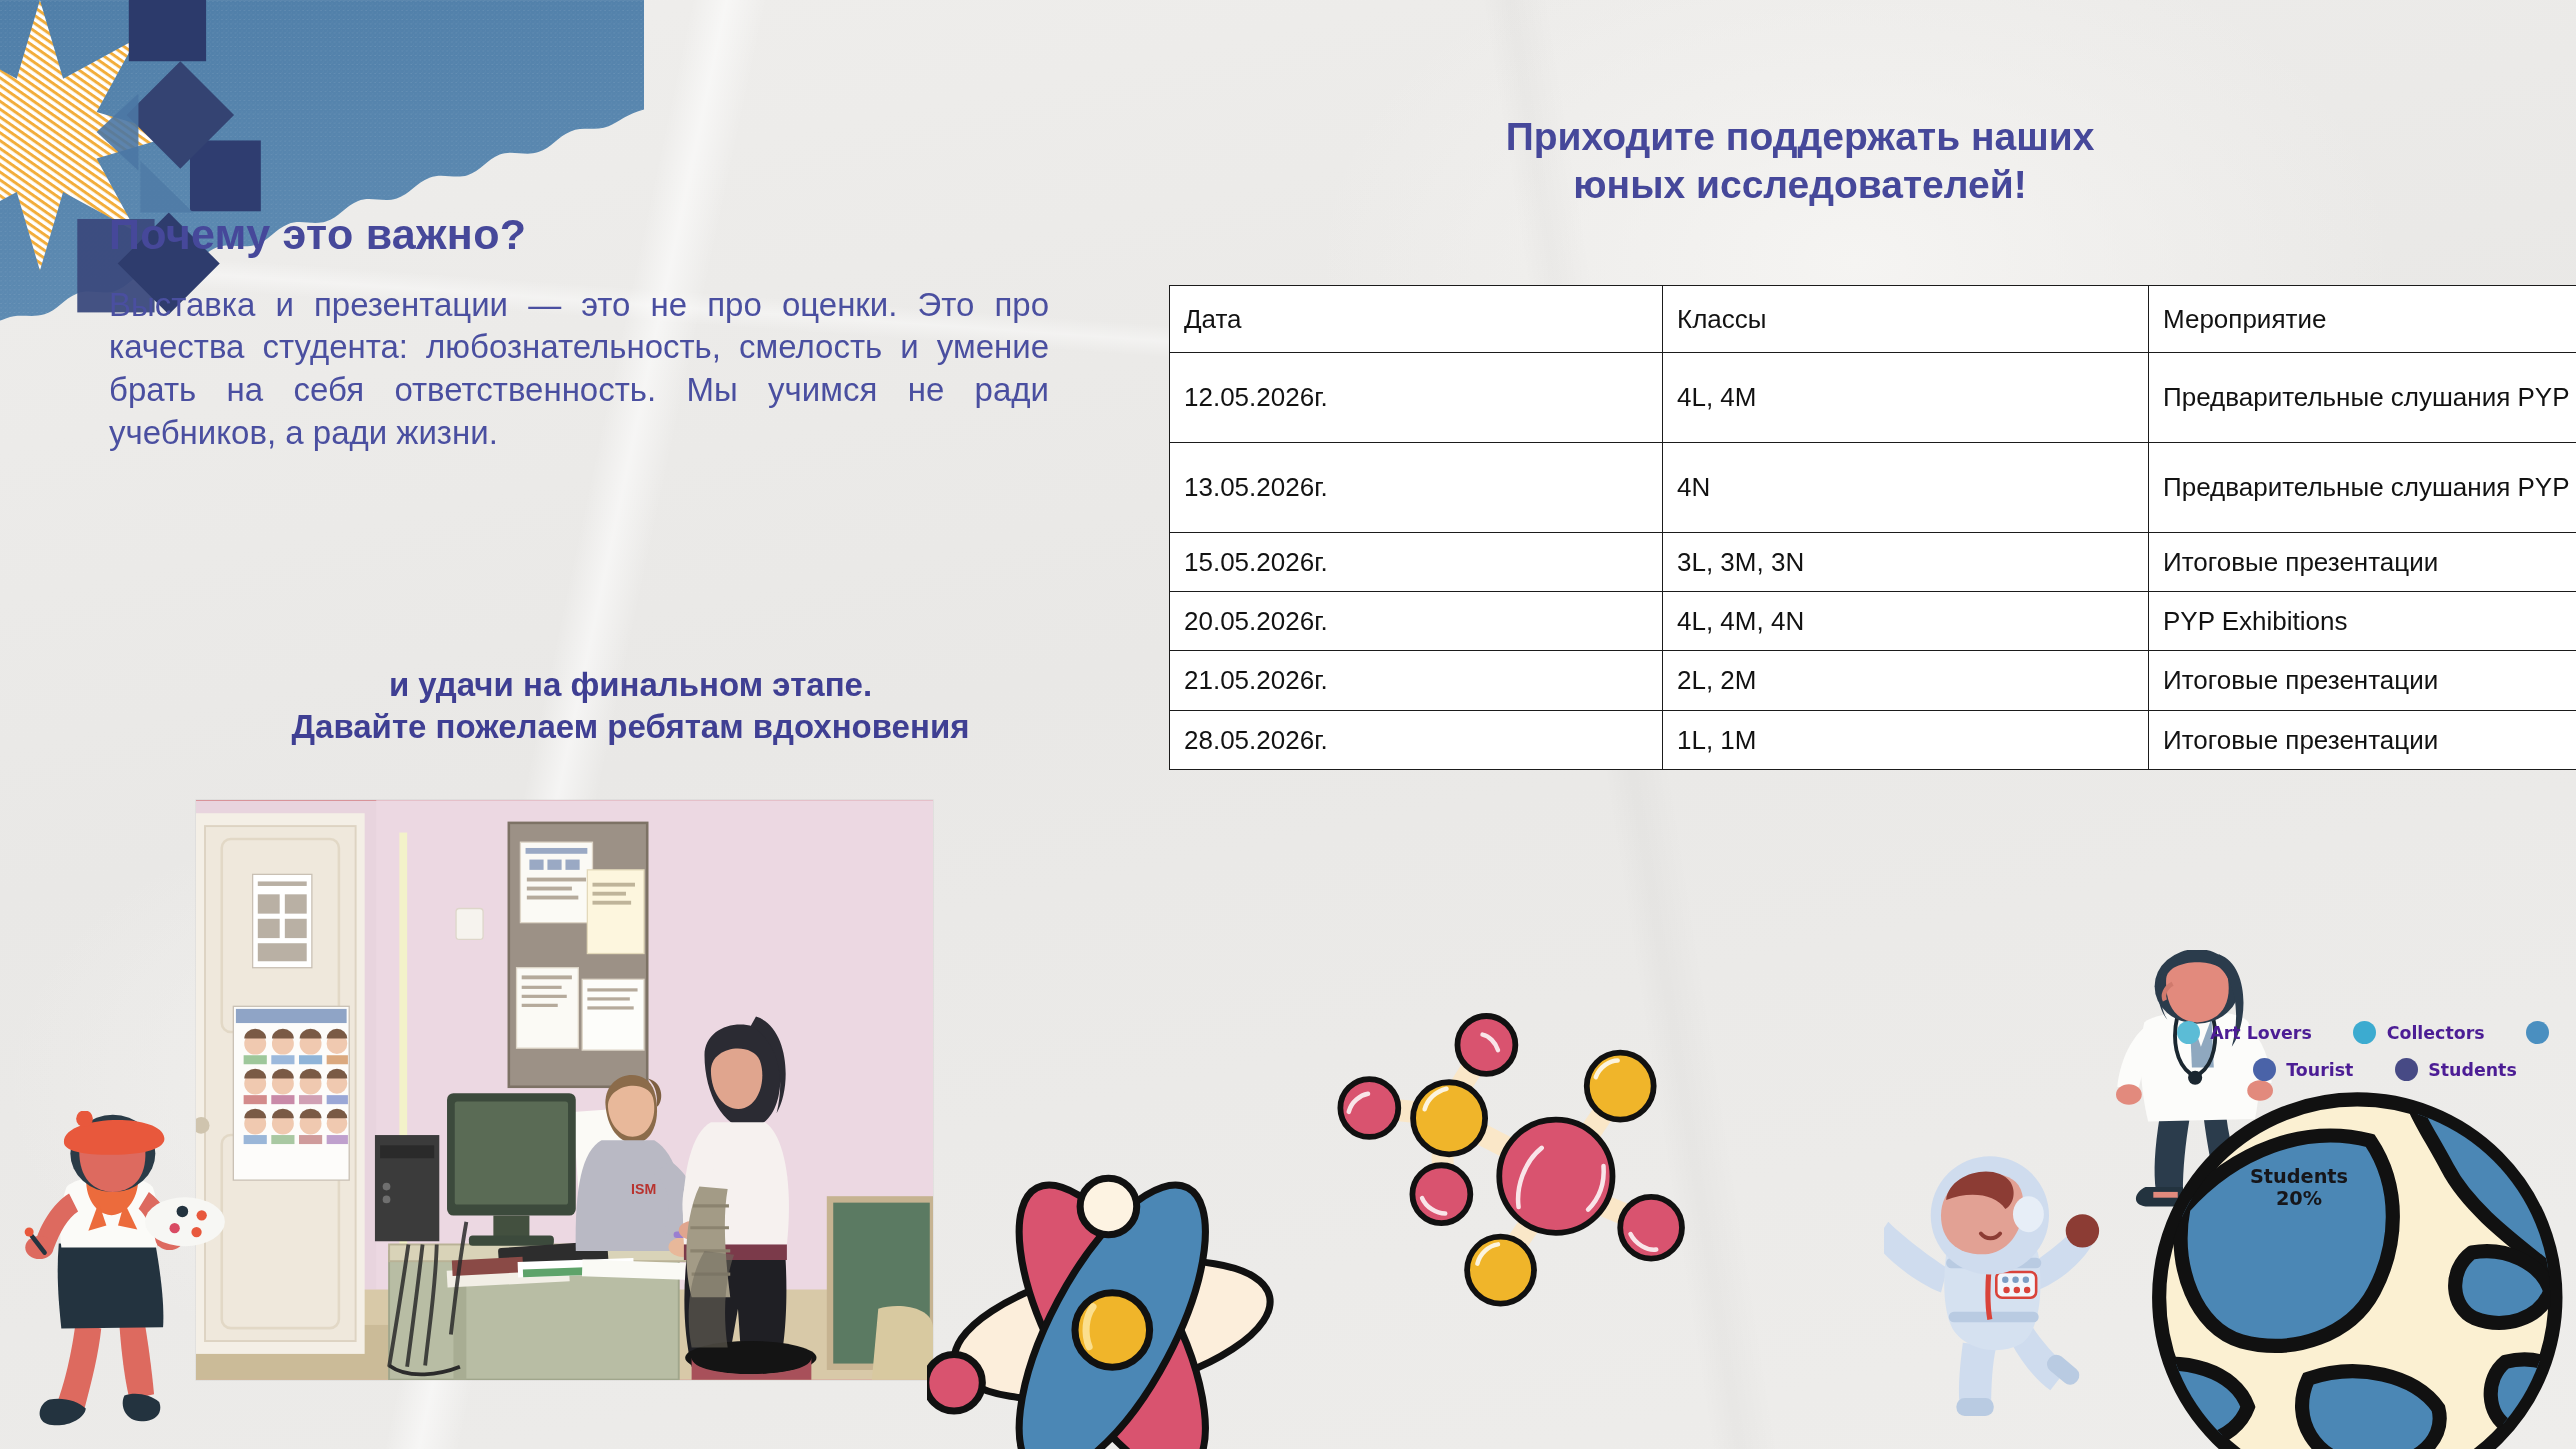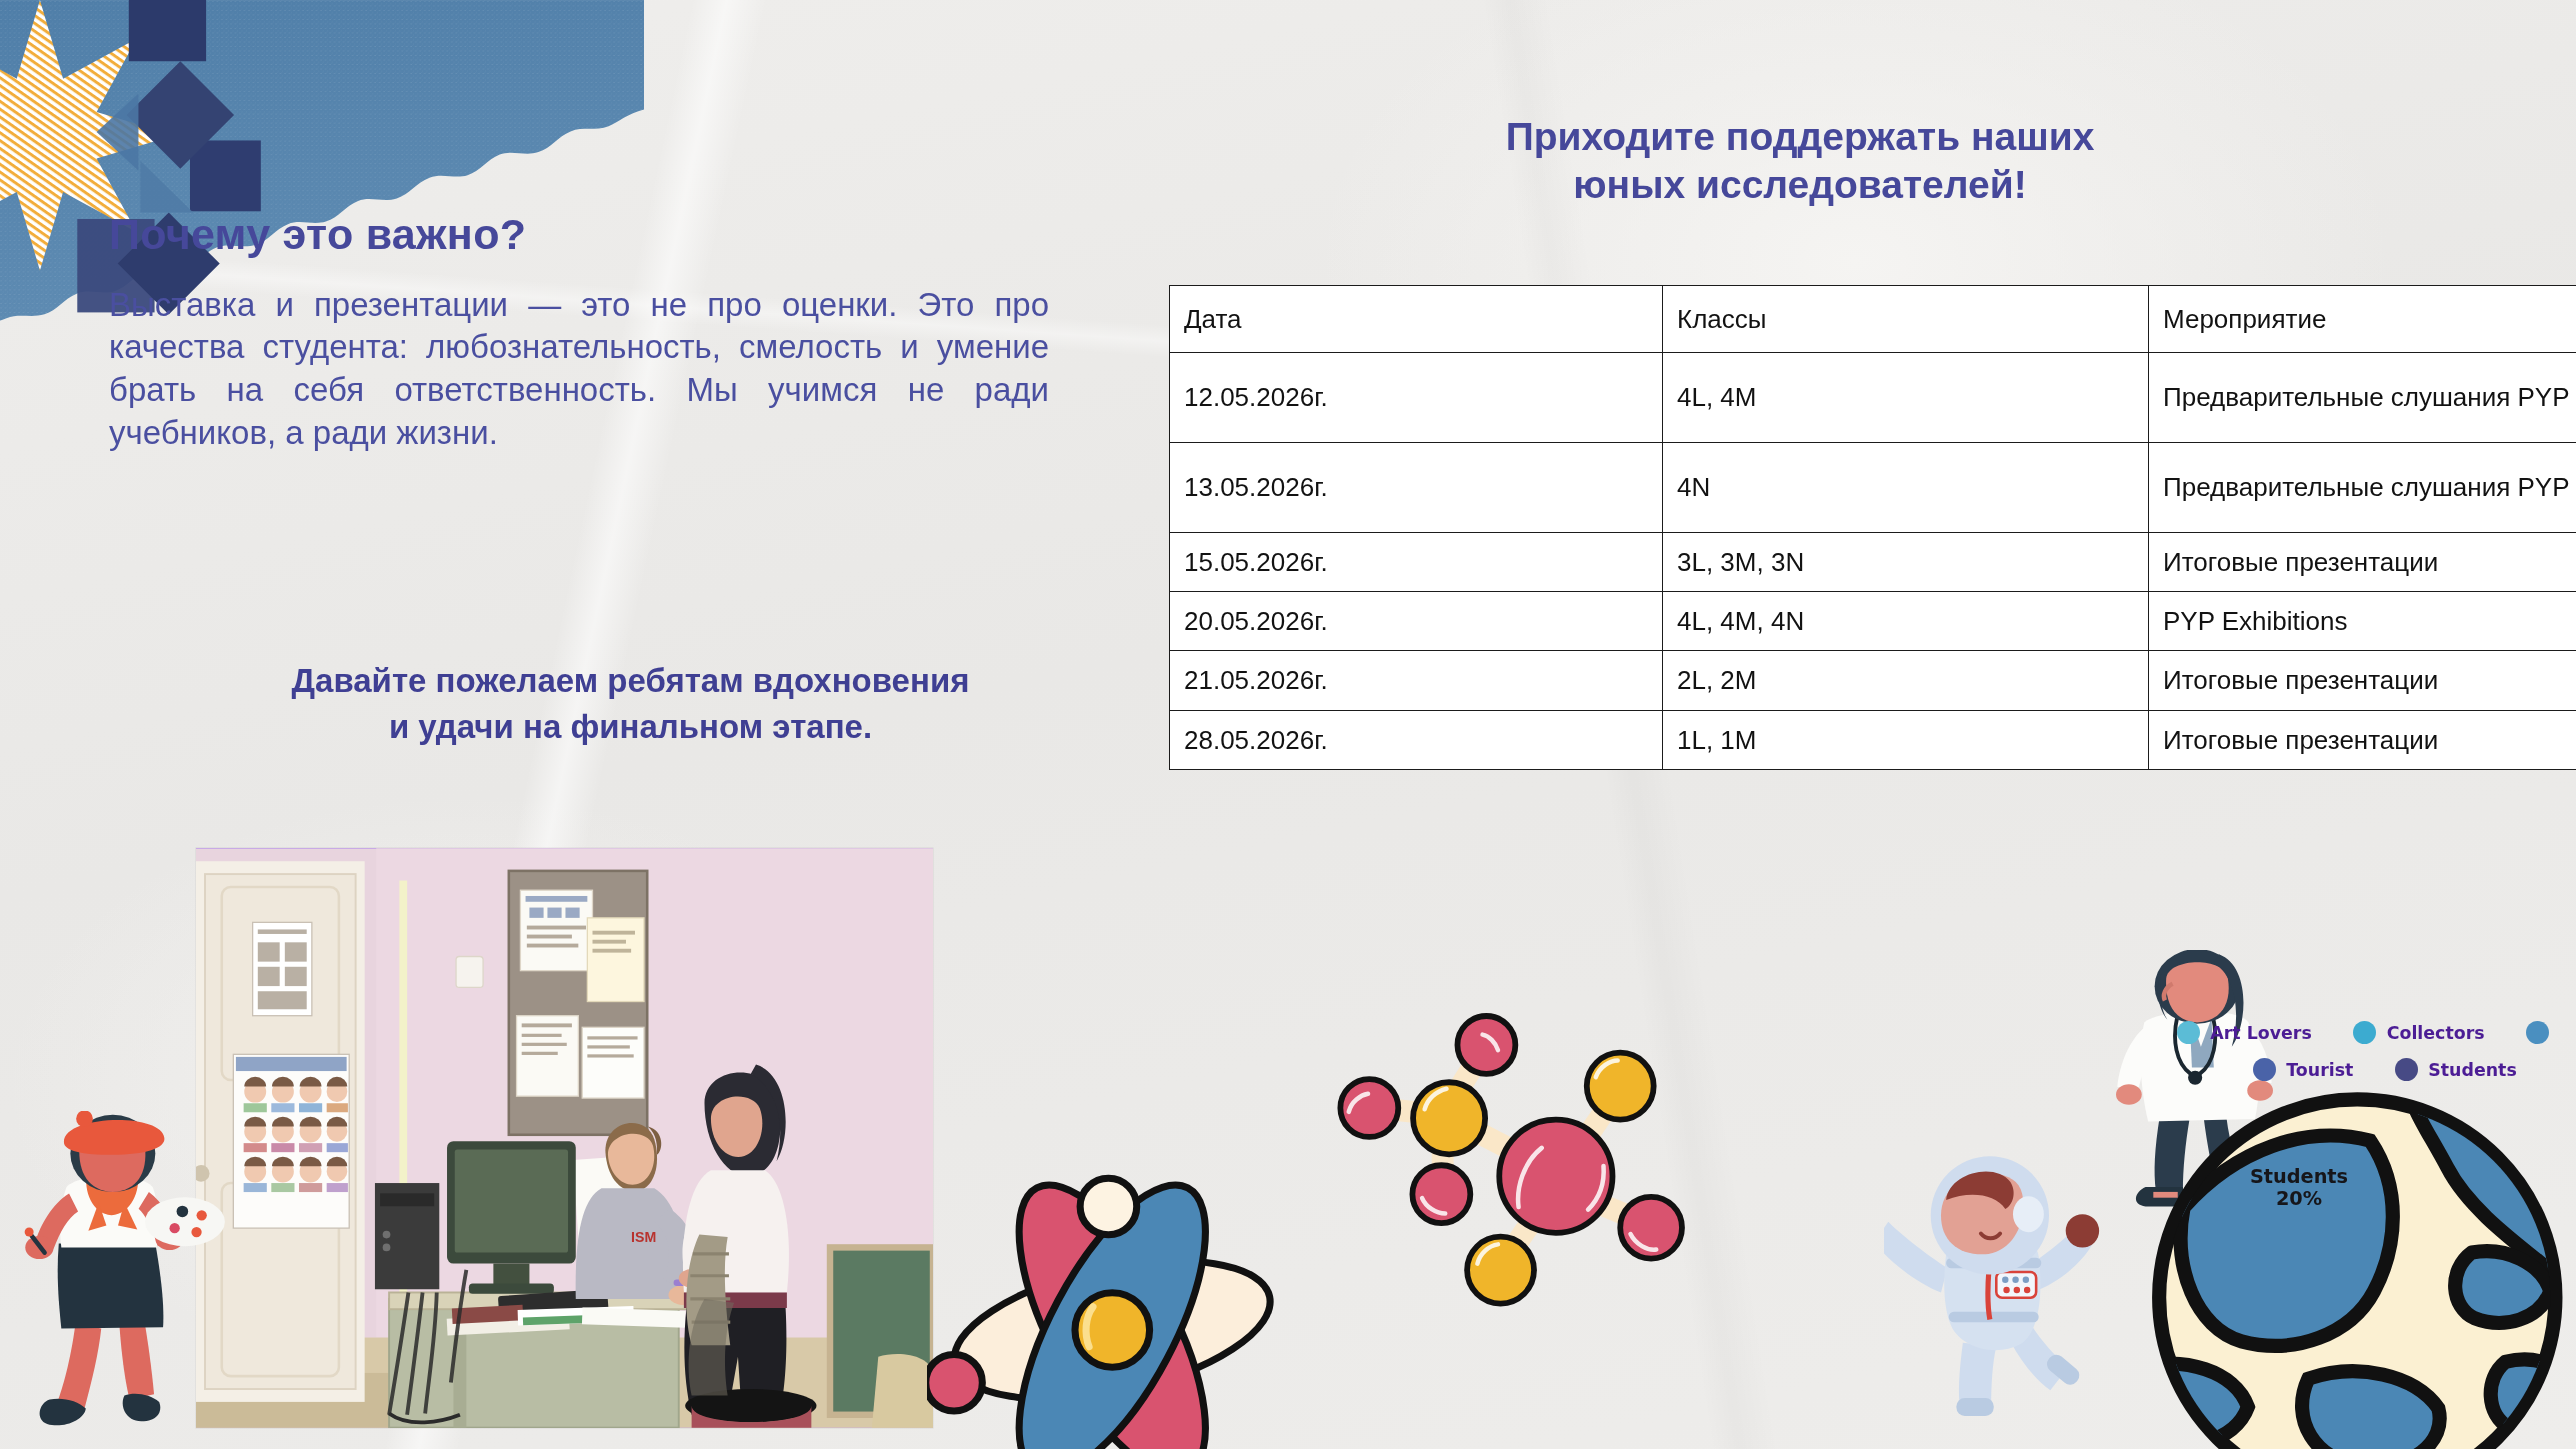--- a/index.html
+++ b/index.html
@@ -44,22 +44,22 @@
     text-align:justify;text-justify:inter-word;
     margin:0;width:940px;
   }
   .wish{
     font-size:33px;line-height:1.28;font-weight:bold;color:#3f3f93;
     text-align:center;margin:26px 0 0 0;width:1043px;
   }
 
   
   .photo-frame{
-    position:absolute;left:196px;top:848px;width:737px;height:580px;
-    background:#8b5cf6;overflow:hidden;
+    position:absolute;left:196px;top:800px;width:737px;height:580px;
+    background:#b91c1c;overflow:hidden;
     box-shadow:0 0 0 0.6px rgba(0,0,0,.07);
     text-align:center;
   }
   .photo-frame svg{display:block;}
 
   
   .support-title{
     position:absolute;left:1153px;top:113px;width:1294px;
     text-align:center;font-size:39px;font-weight:bold;line-height:1.22;
     color:#46489a;
@@ -165,22 +165,22 @@
     <path d="M150,205 L215,145 L215,265 Z" fill="#4b77a4" opacity=".9"></path>
     <path d="M218,250 L300,330 L218,330 Z" fill="#4f7aa6" opacity=".85"></path>
   </svg>
 </div>
 
 <div class="left-col">
   <h2 class="why-title">Почему это важно?</h2>
   <p class="why-body">Выставка и презентации — это не про оценки. Это про качества студента: любознательность, смелость и умение брать на себя ответственность. Мы учимся не ради учебников, а ради жизни.</p>
 </div>
 <div style="position:absolute;left:109px;top:660px;width:1043px;">
+  <div class="wish" style="margin:3.9px 0 0 0;">и удачи на финальном этапе.</div>
   <div class="wish" style="margin:0;">Давайте пожелаем ребятам вдохновения</div>
-  <div class="wish" style="margin:3.9px 0 0 0;">и удачи на финальном этапе.</div>
 </div>
 
 <div class="photo-frame">
   <svg width="737" height="580" viewBox="0 0 1145 900" xmlns="http://www.w3.org/2000/svg">
 
     <rect x="0" y="0" width="1145" height="900" fill="#e8d4de"></rect>
     <rect x="280" y="0" width="865" height="760" fill="#ecd8e2"></rect>
 
     <rect x="0" y="760" width="1145" height="140" fill="#d8c9a8"></rect>
     <rect x="0" y="815" width="330" height="85" fill="#cbbb98"></rect>

